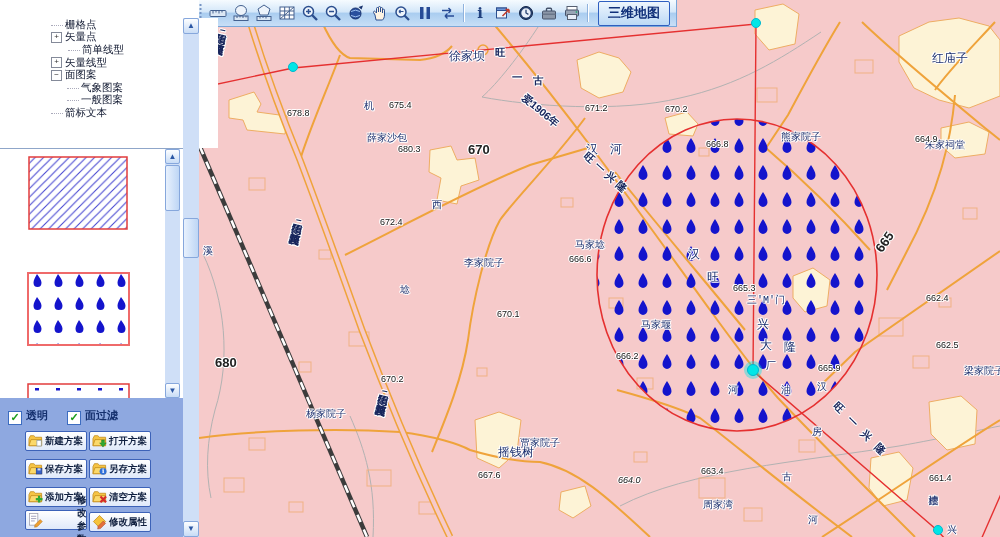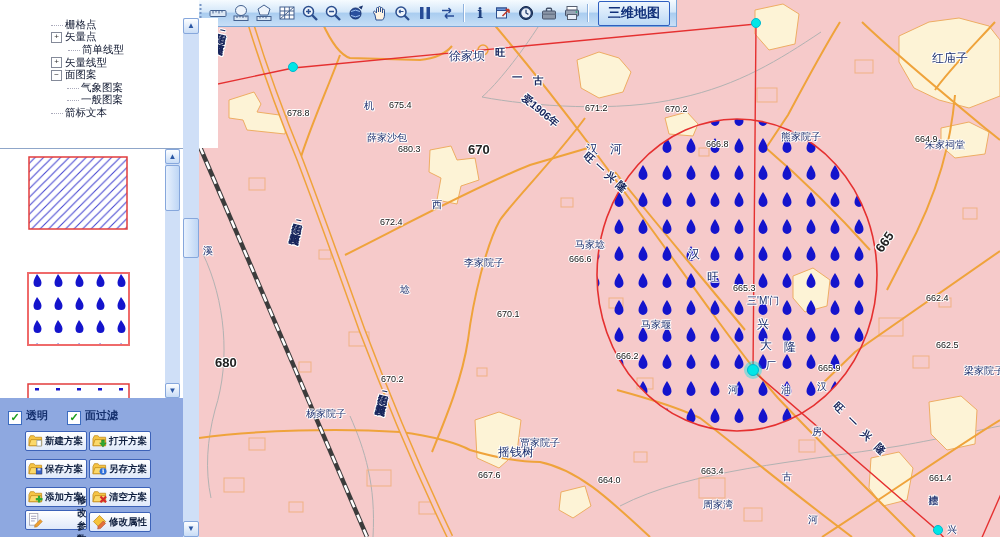--- a/index.html
+++ b/index.html
@@ -184,26 +184,26 @@
         <div class="lab spot" style="left: 386px; top: 104px;">671.2</div>
         <div class="lab spot" style="left: 466px; top: 105px;">670.2</div>
         <div class="lab spot" style="left: 507px; top: 140px;">666.8</div>
         <div class="lab spot" style="left: 716px; top: 135px;">664.9</div>
         <div class="lab spot" style="left: 181px; top: 218px;">672.4</div>
         <div class="lab spot" style="left: 298px; top: 310px;">670.1</div>
         <div class="lab spot" style="left: 182px; top: 375px;">670.2</div>
         <div class="lab spot" style="left: 370px; top: 255px;">666.6</div>
         <div class="lab spot" style="left: 401px; top: 352px; margin-left: 16px;">666.2</div>
         <div class="lab spot" style="left: 534px; top: 284px;">665.3</div>
-        <div class="lab name" style="left: 548px; top: 296px;">三'M'门</div>
+        <div class="lab name" style="left: 548px; top: 296px; font-family: Liberation Mono, monospace;">三'M'门</div>
         <div class="lab spot" style="left: 619px; top: 364px;">665.9</div>
         <div class="lab spot" style="left: 727px; top: 294px;">662.4</div>
         <div class="lab spot" style="left: 737px; top: 341px;">662.5</div>
         <div class="lab spot" style="left: 279px; top: 471px;">667.6</div>
-        <div class="lab spot" style="left: 399px; top: 476px;">664.0</div>
+        <div class="lab spot" style="left: 419px; top: 476px; font-style: italic;">664.0</div>
         <div class="lab spot" style="left: 502px; top: 467px;">663.4</div>
         <div class="lab spot" style="left: 730px; top: 474px;">661.4</div>
         <div class="lab contour" style="left: 269px; top: 143px;">670</div>
         <div class="lab contour" style="left: 16px; top: 356px;">680</div>
         <div class="lab contour" style="left: 674px; top: 247px; transform: rotate(-55deg); transform-origin: left top;">665</div>
         <div class="lab road vert" style="left: 20px; top: 25px; transform: rotate(13deg); transform-origin: left top;">德阳－阿坝茂县</div>
         <div class="lab road vert" style="left: 96px; top: 215px; transform: rotate(13deg); transform-origin: left top;">德阳－阿坝茂县</div>
         <div class="lab road vert" style="left: 182px; top: 386px; transform: rotate(13deg); transform-origin: left top;">德阳－阿坝茂县</div>
         <div class="lab road" style="left: 296px; top: 47px;">旺</div>
         <div class="lab road" style="left: 313px; top: 72px;">一</div>

